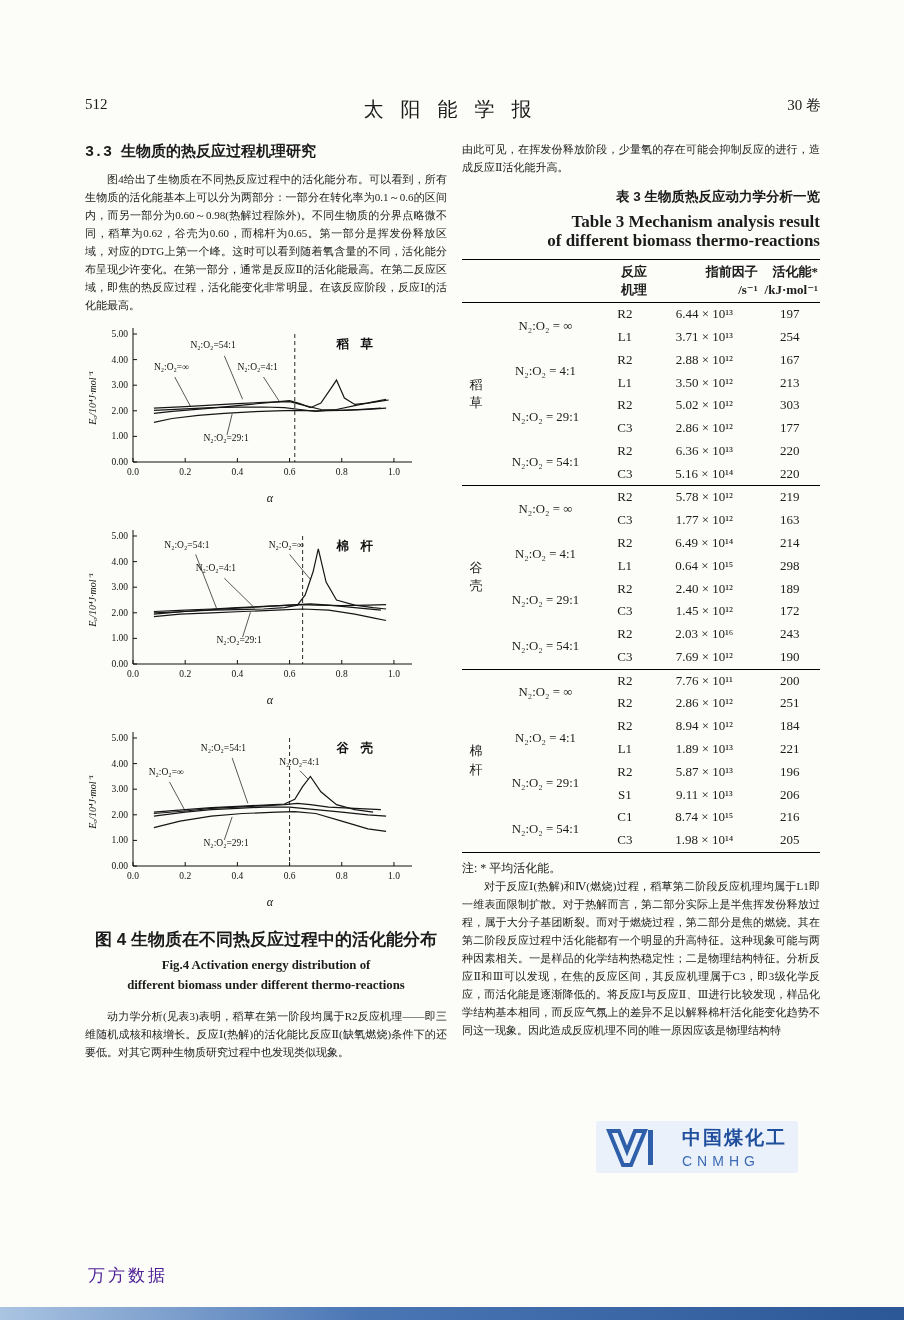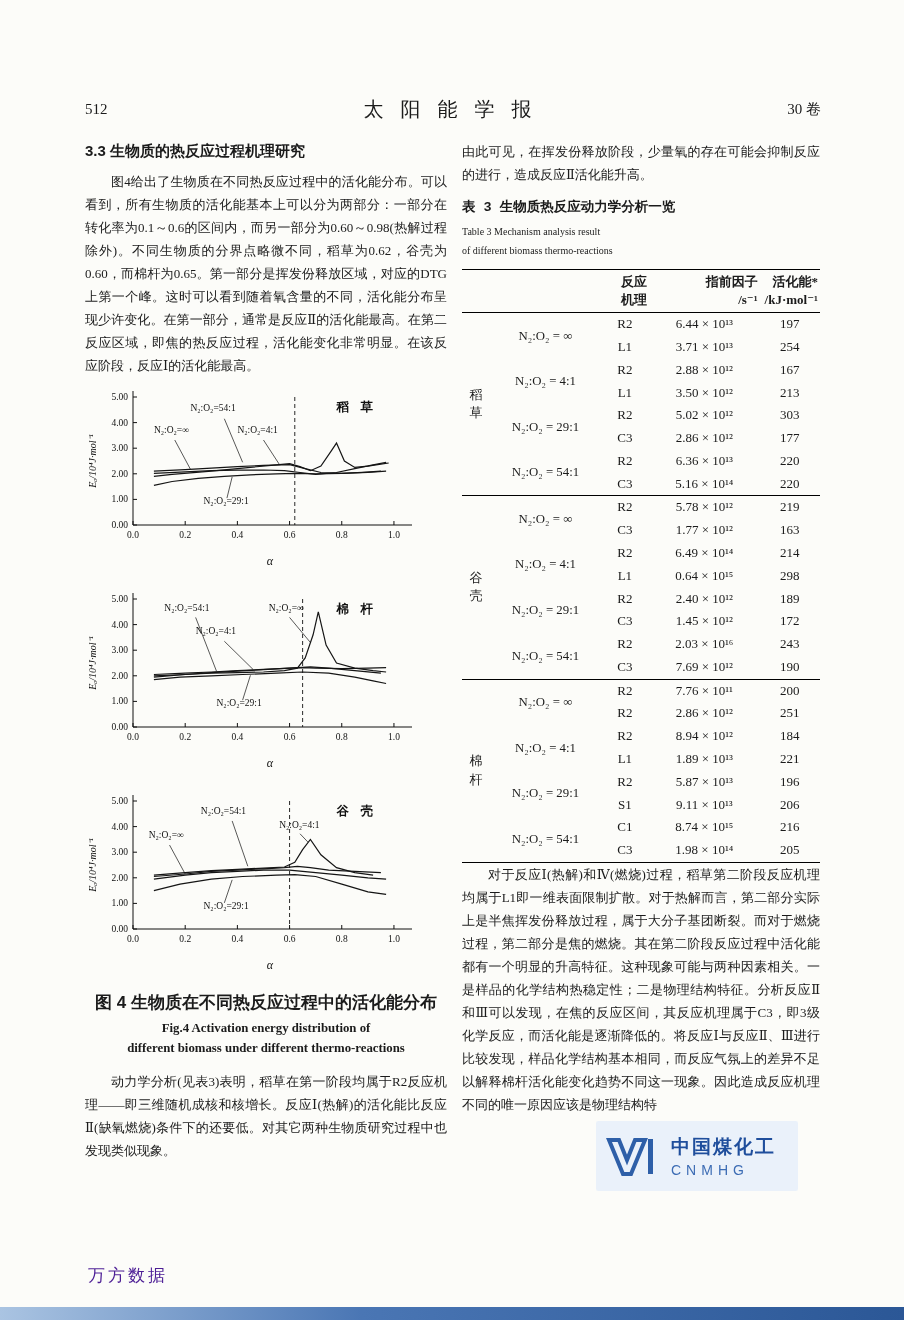--- a/index.html
+++ b/index.html
@@ -1,31 +1,31 @@
 <!DOCTYPE html>
 <html><head>
 <meta charset="utf-8">
 <style>
   html,body{margin:0;padding:0;background:#9a9a9a;}
   .page{position:relative;width:904px;height:1320px;margin:0 auto;background:#fcfcf9;
         font-family:"Liberation Serif","DejaVu Serif",serif;color:#1b1b1b;overflow:hidden;}
 
   
   .page-header{position:absolute;top:96px;left:85px;width:736px;display:flex;
-               justify-content:space-between;align-items:center;font-size:15px;}
+               justify-content:space-between;align-items:flex-start;font-size:15px;}
   .journal-title{letter-spacing:17px;font-size:20px;text-indent:17px;}
 
   
   .col{position:absolute;top:140px;}
   .col-left{left:85px;width:362px;}
   .col-right{left:462px;width:358px;}
 
-  .section-heading{font-family:Liberation Sans, sans-serif;
+  .section-heading{font-family:Liberation Mono, monospace;
                    font-size:15px;font-weight:bold;margin:2px 0 9px;}
-  p{font-size:13px;line-height:23px;text-align:justify;margin:0 0 2px;}
+  p{font-size:11px;line-height:18px;text-align:justify;margin:0 0 2px;}
   p.indent{text-indent:2em;}
 
   
   #charts{margin-top:8px;}
   .chart-block{margin:0 0 14px 0;}
   .ax{stroke:#111;stroke-width:1;}
   .tick{font:9.5px "Liberation Serif",serif;fill:#111;}
   .curve{fill:none;stroke:#151515;stroke-width:1.2;}
   .divider{stroke:#111;stroke-width:0.9;stroke-dasharray:4 3;}
   .ann{font:9.5px "Liberation Serif",serif;fill:#111;}
@@ -33,40 +33,40 @@
   .ctitle{font:bold 12.5px "Liberation Sans","DejaVu Sans",sans-serif;fill:#111;letter-spacing:4px;}
   .ylab{font:italic 10px "Liberation Serif",serif;fill:#111;}
   .xlab{font:italic 12px "Liberation Serif",serif;fill:#111;}
 
   .fig-caption{text-align:center;margin:8px 0 12px;}
   .fig-caption .zh{font-weight:bold;font-size:17px;margin-bottom:4px;
                    font-family:"Liberation Sans","DejaVu Sans",sans-serif;}
   .fig-caption .en{font-weight:bold;font-size:12.8px;line-height:20px;}
 
   
-  .tbl-caption-zh{text-align:left;font-weight:bold;font-size:13.5px;margin:12px 0 6px;
-                  font-family:Liberation Mono, monospace;}
-  .tbl-caption-en{text-align:left;font-weight:normal;font-size:10px;line-height:19px;}
+  .tbl-caption-zh{text-align:right;font-weight:bold;font-size:13.5px;margin:12px 0 6px;
+                  font-family:Liberation Sans, sans-serif;}
+  .tbl-caption-en{text-align:right;font-weight:bold;font-size:17px;line-height:19px;}
   #data-table{width:100%;border-collapse:collapse;margin-top:9px;font-size:13px;
               border-top:1.6px solid #000;border-bottom:1.6px solid #000;}
   #data-table th{font-weight:bold;padding:3px 2px;line-height:18px;text-align:right;}
   #data-table thead tr{border-bottom:1.2px solid #000;}
   #data-table td{padding:2.2px 2px;line-height:18.4px;text-align:center;}
   #data-table tr.group-start td{border-top:1.1px solid #000;}
   td.biomass{width:24px;word-break:break-all;line-height:24px;padding:0 2px;}
   td.ratio{width:106px;font-size:12.8px;}
   td.mech{width:44px;}
   td.factor{width:106px;}
   td.energy{width:56px;}
   .tbl-note{font-size:12px;margin-top:7px;}
 
   
-  .watermark{position:absolute;left:596px;top:1121px;width:202px;height:70px;
+  .watermark{position:absolute;left:596px;top:1121px;width:202px;height:52px;
              background:rgba(232,240,250,0.93);display:flex;align-items:center;
-             gap:15px;padding:4px 10px;box-sizing:border-box;border-radius:2px;}
+             gap:26px;padding:4px 10px;box-sizing:border-box;border-radius:2px;}
   .wm-text{display:flex;flex-direction:column;}
   .wm-zh{font-size:19px;font-weight:bold;color:#1f4e9c;letter-spacing:2px;
          font-family:"Liberation Sans","DejaVu Sans",sans-serif;}
   .wm-en{font-size:14px;color:#3c6cb4;letter-spacing:5px;margin-top:2px;
          font-family:"Liberation Sans","DejaVu Sans",sans-serif;}
 
   .wanfang{position:absolute;left:88px;top:1264px;font-size:17px;color:#4c1d95;letter-spacing:3px;}
   .bottom-bar{position:absolute;left:0;bottom:0;width:904px;height:13px;
               background:linear-gradient(90deg,#aac4e2 0%,#4a76b4 40%,#2b5796 100%);}
 </style>
@@ -386,20 +386,21 @@
             <td class="energy">216</td>
           </tr>
           <tr>
             <td class="mech">C3</td>
             <td class="factor">1.98 × 10¹⁴</td>
             <td class="energy">205</td>
           </tr>
         </tbody>
     </table>
 
+    <div class="tbl-note">注: * 平均活化能。</div>
 
     <p class="indent">对于反应Ⅰ(热解)和Ⅳ(燃烧)过程，稻草第二阶段反应机理均属于L1即一维表面限制扩散。对于热解而言，第二部分实际上是半焦挥发份释放过程，属于大分子基团断裂。而对于燃烧过程，第二部分是焦的燃烧。其在第二阶段反应过程中活化能都有一个明显的升高特征。这种现象可能与两种因素相关。一是样品的化学结构热稳定性；二是物理结构特征。分析反应Ⅱ和Ⅲ可以发现，在焦的反应区间，其反应机理属于C3，即3级化学反应，而活化能是逐渐降低的。将反应Ⅰ与反应Ⅱ、Ⅲ进行比较发现，样品化学结构基本相同，而反应气氛上的差异不足以解释棉杆活化能变化趋势不同这一现象。因此造成反应机理不同的唯一原因应该是物理结构特</p>
   </div>
 
   <div class="watermark">
     <svg width="50" height="44" viewBox="0 0 50 44">
       <path d="M3 6 L13 6 L21 26 L29 6 L39 6 L25 40 L17 40 Z" fill="none" stroke="#2e5fa8" stroke-width="4"></path>
       <rect x="42" y="5" width="5" height="35" fill="#2e5fa8"></rect>
     </svg>
     <div class="wm-text">

